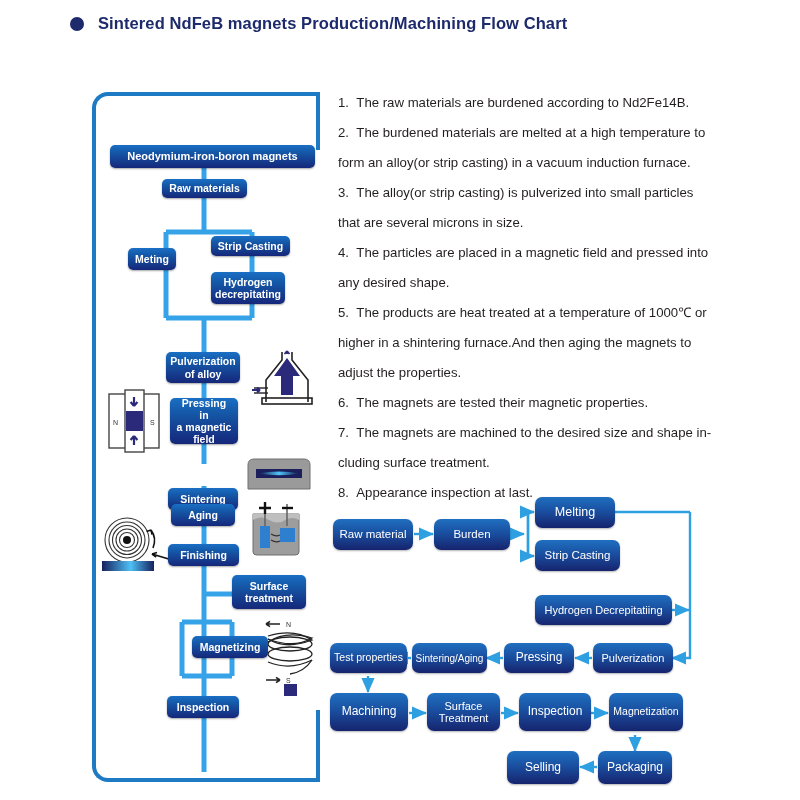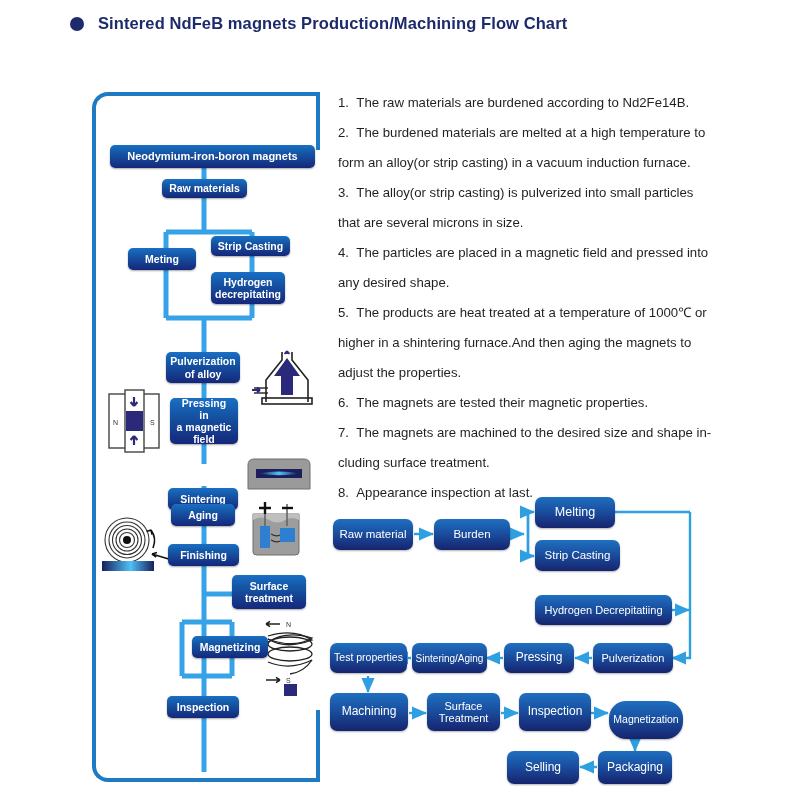--- a/index.html
+++ b/index.html
@@ -142,21 +142,21 @@
       <line x1="182" y1="622" x2="182" y2="676"></line>
 
       <line x1="204" y1="718" x2="204" y2="772"></line>
     </g>
   </svg>
 
   <div class="node" style="left:110px; top:145px; width:205px; height:23px; font-size:11px;">Neodymium-iron-boron magnets</div>
 
   <div class="node" style="left:162px; top:179px; width:85px; height:19px;">Raw materials</div>
 
-  <div class="node" style="left:128px; top:248px; width:68px; height:22px;">Meting</div>
+  <div class="node" style="left:128px; top:248px; width:48px; height:22px;">Meting</div>
 
   <div class="node" style="left:211px; top:236px; width:79px; height:20px;">Strip Casting</div>
 
   <div class="node" style="left:211px; top:272px; width:74px; height:32px; white-space:pre-line;">Hydrogen
 decrepitating</div>
 
   <div class="node" style="left:166px; top:352px; width:74px; height:31px; white-space:pre-line;">Pulverization
 of alloy</div>
 
   <div class="node" style="left:170px; top:398px; width:68px; height:46px; white-space:pre-line;">Pressing in
@@ -356,18 +356,18 @@
 
   <div class="bnode" style="left:5px; top:155px; width:77px; height:30px; font-size:10.5px;">Test properties</div>
 
   <div class="bnode" style="left:5px; top:205px; width:78px; height:38px; font-size:12px;">Machining</div>
 
   <div class="bnode" style="left:102px; top:205px; width:73px; height:38px; font-size:11px; white-space:pre-line;">Surface
 Treatment</div>
 
   <div class="bnode" style="left:194px; top:205px; width:72px; height:38px; font-size:12px;">Inspection</div>
 
-  <div class="bnode" style="left:284px; top:213px; width:74px; height:38px; font-size:10.5px;border-radius:17px;">Magnetization</div>
+  <div class="bnode" style="left:284px; top:205px; width:74px; height:38px; font-size:10.5px;">Magnetization</div>
 
   <div class="bnode" style="left:273px; top:263px; width:74px; height:33px; font-size:12px;">Packaging</div>
 
   <div class="bnode" style="left:182px; top:263px; width:72px; height:33px; font-size:12px;">Selling</div>
 </div>
 
 </body></html>

